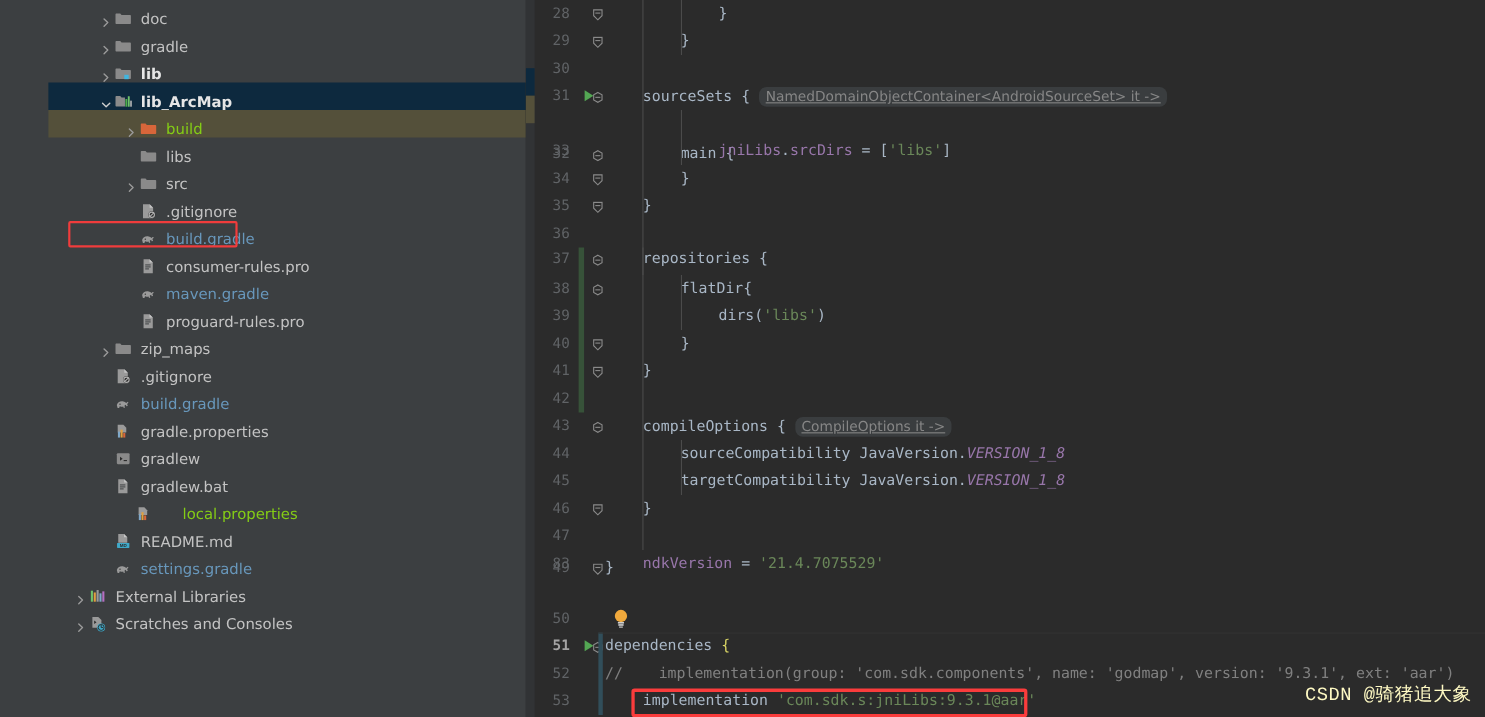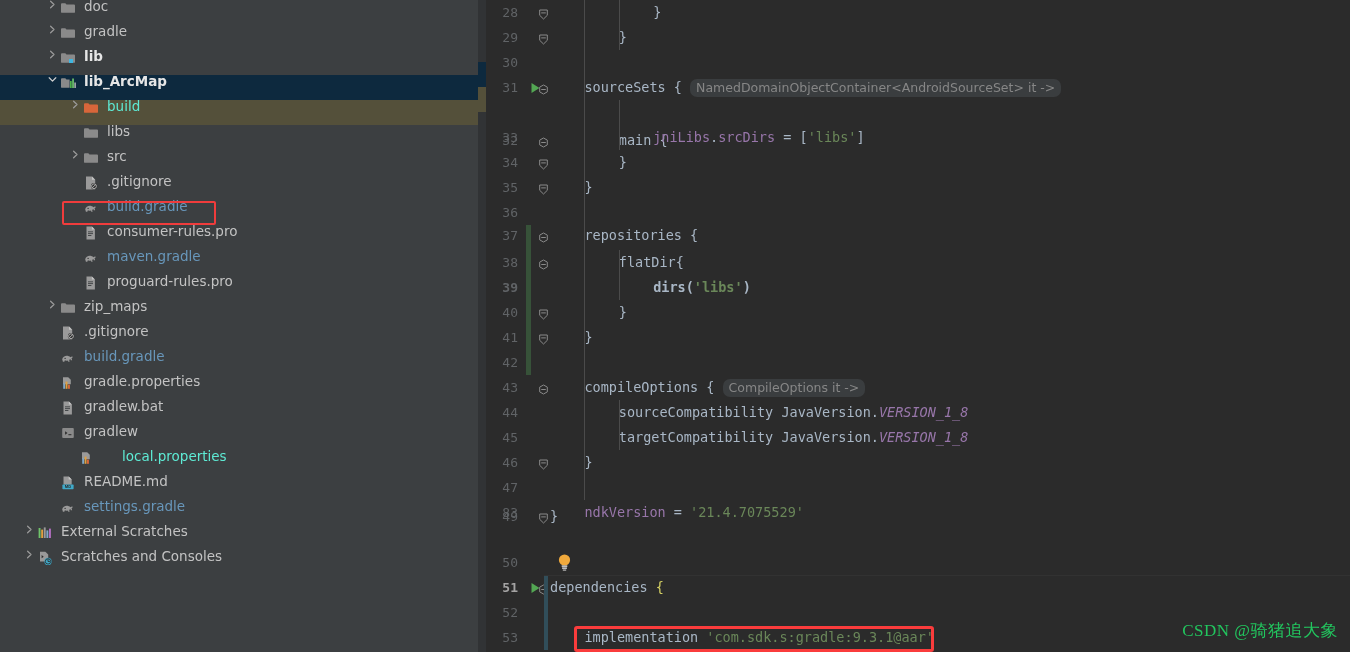--- a/index.html
+++ b/index.html
@@ -15,26 +15,27 @@
   .sidebar {
     width: 478px; height: 652px;
     background: #3c3f41;
     position: relative;
     flex: 0 0 478px;
     padding-top: 0px;
   }
   .tree-row {
     height: 25px;
     display: flex;
-    align-items: flex-start;
+    align-items: flex-end;
     position: relative;
     white-space: nowrap;
     font-size: 13.5px;
     color: #bbbbbb;
     padding-right: 4px;
+    margin-left: 44px;
   }
   .tree-row.sel-blue { background: #0d293e; }
   .tree-row.sel-olive { background: #54503a; }
   .arrow {
     width: 15px; flex: 0 0 15px;
     text-align: center;
     color: #9a9a9a;
     font-size: 11px;
     line-height: 1;
   }
@@ -43,21 +44,21 @@
   .ico {
     width: 20px; flex: 0 0 20px;
     height: 16px;
     position: relative;
     margin-right: 4px;
   }
   .ico svg { display: block; }
   .lbl { line-height: 1; }
   .lbl.bold { font-weight: bold; color: #e6e6e6; }
   .lbl.blue { color: #6897bb; }
-  .lbl.olive { color: #5eead4; }
+  .lbl.olive { color: #84cc16; }
   .lbl.white { color: #c3c3c3; }
 
   
   .red-box-tree {
     position: absolute;
     border: 2px solid #f03c3c;
     border-radius: 2px;
     pointer-events: none;
   }
 
@@ -132,39 +133,40 @@
   .t-fld { color: #9876aa; }
   .t-brace-y { color: #d6d264; }
   .t-static { color: #9876aa; font-style: italic; }
   .hint {
     color: #868686;
     background: #3a3d3f;
     border-radius: 7px;
     padding: 1px 6px 2px 6px;
     font-size: 12.5px;
     font-family: "DejaVu Sans", "Liberation Sans", sans-serif;
+    text-decoration: underline;
   }
 
   .red-box-code {
     position: absolute;
     border: 3px solid #fa3c3c;
     border-radius: 3px;
     pointer-events: none;
   }
   .sep-line {
     position: absolute;
     height: 1px;
     background: #323232;
   }
   .watermark {
     position: absolute;
     right: 12px; bottom: 10px;
-    color: #22c55e;
+    color: #fef9c3;
     font-size: 17px;
-    font-family: Liberation Serif, serif;
+    font-family: Liberation Mono, monospace;
     letter-spacing: 0.5px;
   }
   .bulb { position: absolute; }
 </style>
 </head>
 <body>
 
 <div class="app">
 
   <div class="sidebar" id="sidebar">
@@ -367,42 +369,42 @@
             <rect x="5.6" y="6.6" width="1.9" height="7.2" fill="#e0a040"></rect>
             <rect x="8" y="9.6" width="1.9" height="4.2" fill="#d8663a"></rect>
           </svg>
         </span>
         <span class="lbl white">gradle.properties</span>
       </div>
       <div class="tree-row" style="padding-left: 45px;">
         <span class="arrow empty"></span>
         <span class="ico">
           <svg width="16" height="16" viewBox="0 0 16 16">
+            <rect x="2.2" y="3" width="11.6" height="10" rx="1" fill="#8a8a8a"></rect>
+            <path d="M5.1 6.2l2.4 1.8-2.4 1.8z" fill="#2b2b2b"></path>
+            <rect x="8.4" y="9.2" width="3" height="1" fill="#2b2b2b"></rect>
+          </svg>
+        </span>
+        <span class="lbl white">gradlew</span>
+      </div>
+      <div class="tree-row" style="padding-left: 45px;">
+        <span class="arrow empty"></span>
+        <span class="ico">
+          <svg width="16" height="16" viewBox="0 0 16 16">
             <path d="M3.5 1.6h5.4l3 3v9.8h-8.4z" fill="#9a9a9a"></path>
             <path d="M8.9 1.6l3 3h-3z" fill="#c6c6c6"></path>
             <g fill="#3c3f41">
               <rect x="5" y="6.4" width="5" height=".9"></rect>
               <rect x="5" y="8.2" width="5" height=".9"></rect>
               <rect x="5" y="10" width="3.4" height=".9"></rect>
             </g>
           </svg>
         </span>
         <span class="lbl white">gradlew.bat</span>
       </div>
-      <div class="tree-row" style="padding-left: 45px;">
-        <span class="arrow empty"></span>
-        <span class="ico">
-          <svg width="16" height="16" viewBox="0 0 16 16">
-            <rect x="2.2" y="3" width="11.6" height="10" rx="1" fill="#8a8a8a"></rect>
-            <path d="M5.1 6.2l2.4 1.8-2.4 1.8z" fill="#2b2b2b"></path>
-            <rect x="8.4" y="9.2" width="3" height="1" fill="#2b2b2b"></rect>
-          </svg>
-        </span>
-        <span class="lbl white">gradlew</span>
-      </div>
       <div class="tree-row" style="padding-left: 45px; gap: 19px;">
         <span class="arrow empty"></span>
         <span class="ico">
           <svg width="16" height="16" viewBox="0 0 16 16">
             <path d="M3 2.2h5.2l2.6 2.6v4.4H3z" fill="#9a9a9a"></path>
             <rect x="3.2" y="8.4" width="1.9" height="5.4" fill="#7fa8c9"></rect>
             <rect x="5.6" y="6.6" width="1.9" height="7.2" fill="#e0a040"></rect>
             <rect x="8" y="9.6" width="1.9" height="4.2" fill="#d8663a"></rect>
           </svg>
         </span>
@@ -438,21 +440,21 @@
         </span>
         <span class="ico">
           <svg width="16" height="16" viewBox="0 0 16 16">
             <rect x="1.6" y="3" width="1.9" height="10" fill="#6fc36a"></rect>
             <rect x="4.2" y="4.6" width="1.9" height="8.4" fill="#e0a040"></rect>
             <rect x="6.8" y="2.4" width="1.9" height="10.6" fill="#9a9a9a"></rect>
             <rect x="9.4" y="5.4" width="1.9" height="7.6" fill="#7fa8c9"></rect>
             <rect x="12" y="3.6" width="1.9" height="9.4" fill="#b46fc3"></rect>
           </svg>
         </span>
-        <span class="lbl white">External Scratches</span>
+        <span class="lbl white">External Libraries</span>
       </div>
       <div class="tree-row" style="padding-left: 22px;">
         <span class="arrow">
           <svg width="9" height="9" viewBox="0 0 9 9">
             <path d="M2.6 1.2L6 4.5L2.6 7.8" stroke="#9a9a9a" stroke-width="1.25" fill="none" stroke-linecap="round" stroke-linejoin="round"></path>
           </svg>
         </span>
         <span class="ico">
           <svg width="16" height="16" viewBox="0 0 16 16">
             <path d="M3 1.8h5.4l2.8 2.8v7h-8.2z" fill="#9a9a9a"></path>
@@ -503,21 +505,21 @@
             </svg></span><span class="code-text" style="left: 106.4px;"><span class="t-def">}</span></span></div>
         <div class="line" style="position: absolute; top: 200px; left: 0px; right: 0px;"><span class="lnum">36</span></div>
         <div class="line" style="position: absolute; top: 223px; left: 0px; right: 0px;"><span class="lnum">37</span><span class="fold" style="padding-top: 7px;"><svg width="11" height="11" viewBox="0 0 11 11">
               <path d="M5.5 1 L9.3 3.1 V7.9 L5.5 10 L1.7 7.9 V3.1 Z" fill="none" stroke="#8a8a8a" stroke-width="1"></path>
               <rect x="3.2" y="5" width="4.6" height="1" fill="#8a8a8a"></rect>
             </svg></span><span class="code-text" style="left: 106.4px;"><span class="t-def">repositories</span><span class="t-def"> </span><span class="t-def">{</span></span></div>
         <div class="line" style="position: absolute; top: 250px; left: 0px; right: 0px;"><span class="lnum">38</span><span class="fold" style="padding-top: 7px;"><svg width="11" height="11" viewBox="0 0 11 11">
               <path d="M5.5 1 L9.3 3.1 V7.9 L5.5 10 L1.7 7.9 V3.1 Z" fill="none" stroke="#8a8a8a" stroke-width="1"></path>
               <rect x="3.2" y="5" width="4.6" height="1" fill="#8a8a8a"></rect>
             </svg></span><span class="code-text" style="left: 140.8px;"><span class="t-def">flatDir</span><span class="t-def">{</span></span></div>
-        <div class="line" style="position: absolute; top: 275px; left: 0px; right: 0px; font-weight: bold;"><span class="lnum">39</span><span class="code-text" style="left: 175.2px;"><span class="t-def">dirs</span><span class="t-def">(</span><span class="t-str">'libs'</span><span class="t-def">)</span></span></div>
+        <div class="line" style="position: absolute; top: 275px; left: 0px; right: 0px;"><span class="lnum">39</span><span class="code-text" style="left: 175.2px;"><span class="t-def">dirs</span><span class="t-def">(</span><span class="t-str">'libs'</span><span class="t-def">)</span></span></div>
         <div class="line" style="position: absolute; top: 300px; left: 0px; right: 0px;"><span class="lnum">40</span><span class="fold" style="padding-top: 7px;"><svg width="11" height="11" viewBox="0 0 11 11">
               <path d="M1.7 1 H9.3 V6.3 L5.5 10 L1.7 6.3 Z" fill="none" stroke="#8a8a8a" stroke-width="1"></path>
               <rect x="3.2" y="3.4" width="4.6" height="1" fill="#8a8a8a"></rect>
             </svg></span><span class="code-text" style="left: 140.8px;"><span class="t-def">}</span></span></div>
         <div class="line" style="position: absolute; top: 325px; left: 0px; right: 0px;"><span class="lnum">41</span><span class="fold" style="padding-top: 7px;"><svg width="11" height="11" viewBox="0 0 11 11">
               <path d="M1.7 1 H9.3 V6.3 L5.5 10 L1.7 6.3 Z" fill="none" stroke="#8a8a8a" stroke-width="1"></path>
               <rect x="3.2" y="3.4" width="4.6" height="1" fill="#8a8a8a"></rect>
             </svg></span><span class="code-text" style="left: 106.4px;"><span class="t-def">}</span></span></div>
         <div class="line" style="position: absolute; top: 350px; left: 0px; right: 0px;"><span class="lnum">42</span></div>
         <div class="line" style="position: absolute; top: 375px; left: 0px; right: 0px;"><span class="lnum">43</span><span class="fold" style="padding-top: 7px;"><svg width="11" height="11" viewBox="0 0 11 11">
@@ -541,22 +543,22 @@
               <rect x="4.7" y="12.4" width="5.6" height="1.5" fill="#cfcfcf"></rect>
               <rect x="5.1" y="14.4" width="4.8" height="1.5" fill="#cfcfcf"></rect>
               <rect x="5.8" y="16.4" width="3.4" height="1.4" fill="#a8a8a8"></rect>
             </svg></span></div>
         <div class="line" style="position: absolute; top: 575px; left: 0px; right: 0px;"><span class="lnum cur">51</span><span class="gutter-icons" style="padding-top: 6px;"><svg width="11" height="12" viewBox="0 0 11 12">
               <path d="M1.5 1 L9.5 6 L1.5 11 Z" fill="#53a653"></path>
             </svg></span><span class="fold" style="padding-top: 7px;"><svg width="11" height="11" viewBox="0 0 11 11">
               <path d="M5.5 1 L9.3 3.1 V7.9 L5.5 10 L1.7 7.9 V3.1 Z" fill="none" stroke="#8a8a8a" stroke-width="1"></path>
               <rect x="3.2" y="5" width="4.6" height="1" fill="#8a8a8a"></rect>
             </svg></span><span class="code-text" style="left: 72px;"><span class="t-def">dependencies</span><span class="t-def"> </span><span class="t-brace-y">{</span></span></div>
-        <div class="line" style="position: absolute; top: 600px; left: 0px; right: 0px;"><span class="lnum">52</span></div>
-        <div class="line" style="position: absolute; top: 625px; left: 0px; right: 0px;"><span class="lnum">53</span><span class="code-text" style="left: 106.4px;"><span class="t-def">implementation</span><span class="t-def"> </span><span class="t-str">'com.sdk.s:gradle:9.3.1@aar'</span></span></div>
+        <div class="line" style="position: absolute; top: 600px; left: 0px; right: 0px;"><span class="lnum">52</span><span class="code-text" style="left: 72px;"><span class="t-cmt">//    implementation(group: 'com.sdk.components', name: 'godmap', version: '9.3.1', ext: 'aar')</span></span></div>
+        <div class="line" style="position: absolute; top: 625px; left: 0px; right: 0px;"><span class="lnum">53</span><span class="code-text" style="left: 106.4px;"><span class="t-def">implementation</span><span class="t-def"> </span><span class="t-str">'com.sdk.s:jniLibs:9.3.1@aar'</span></span></div>
         <div class="line" style="position: absolute; top: 650px; left: 0px; right: 0px;"></div>
         <div class="indent-guide" style="left: 106.4px; top: 0px; height: 250px;"></div>
         <div class="indent-guide" style="left: 140.8px; top: 0px; height: 50px;"></div>
         <div class="indent-guide" style="left: 140.8px; top: 100px; height: 50px;"></div>
         <div class="indent-guide" style="left: 140.8px; top: 250px; height: 50px;"></div>
         <div class="indent-guide" style="left: 140.8px; top: 400px; height: 50px;"></div>
         <div class="indent-guide" style="left: 106.4px; top: 225px; height: 275px;"></div>
         <div class="change-bar" style="top: 225px; height: 150px;"></div>
         <div class="caret-bar" style="top: 575px; height: 75px;"></div>
         <div class="sep-line" style="left: 66px; top: 575px; width: 806px;"></div>

